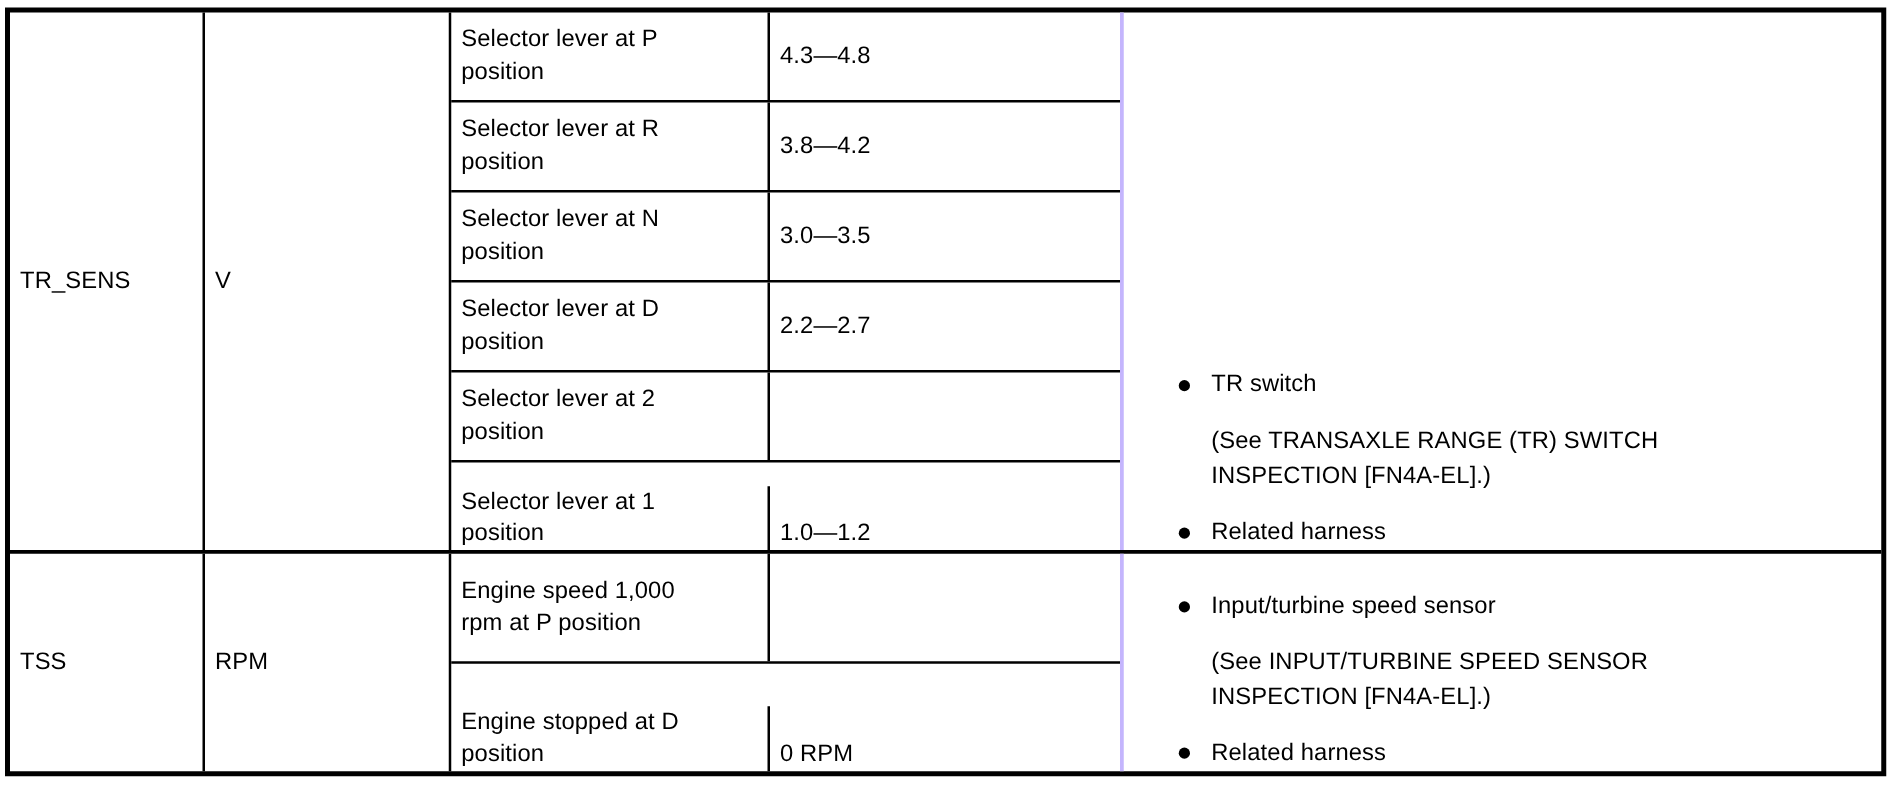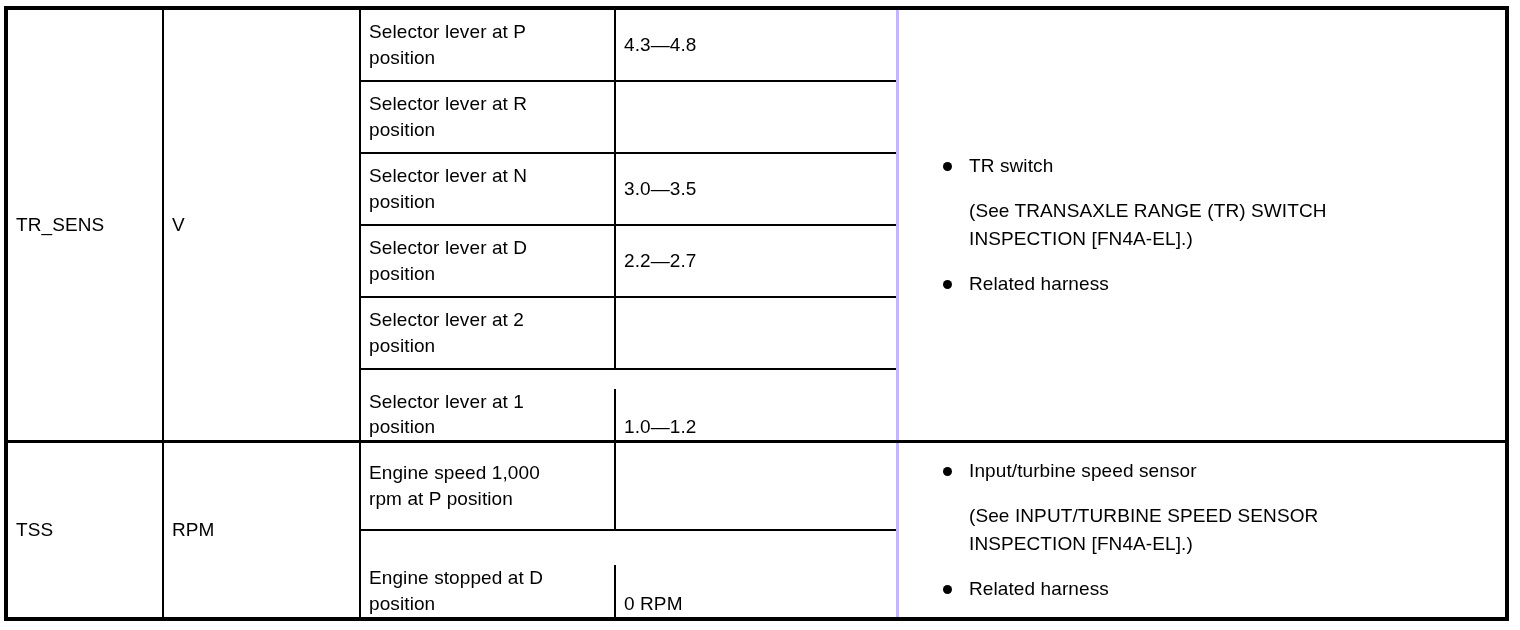--- a/index.html
+++ b/index.html
@@ -98,21 +98,21 @@
     padding-left: 8px;
     border-radius: 14px;
   }
 
   
   .col-notes {
     flex: 1 1 auto;
     box-sizing: border-box;
     display: flex;
     flex-direction: column;
-    justify-content: center;
+    justify-content: flex-end;
     padding: 0 10px 0 44px;
   }
 
   .note-bullet {
     position: relative;
     padding-left: 26px;
     margin: 0;
   }
   .note-bullet .bullet-dot {
     position: absolute;
@@ -168,20 +168,23 @@
         <div class="cell-value">
           <span class="txt">4.3—4.8</span>
         </div>
       </div>
 
       <div class="cond-row">
         <div class="cell-condition">
           <span class="txt">Selector lever at R
 position</span>
         </div>
+        <div class="cell-value">
+          <span class="txt">3.8—4.2</span>
+        </div>
       </div>
 
       <div class="cond-row">
         <div class="cell-condition">
           <span class="txt">Selector lever at N
 position</span>
         </div>
         <div class="cell-value">
           <span class="txt">3.0—3.5</span>
         </div>

